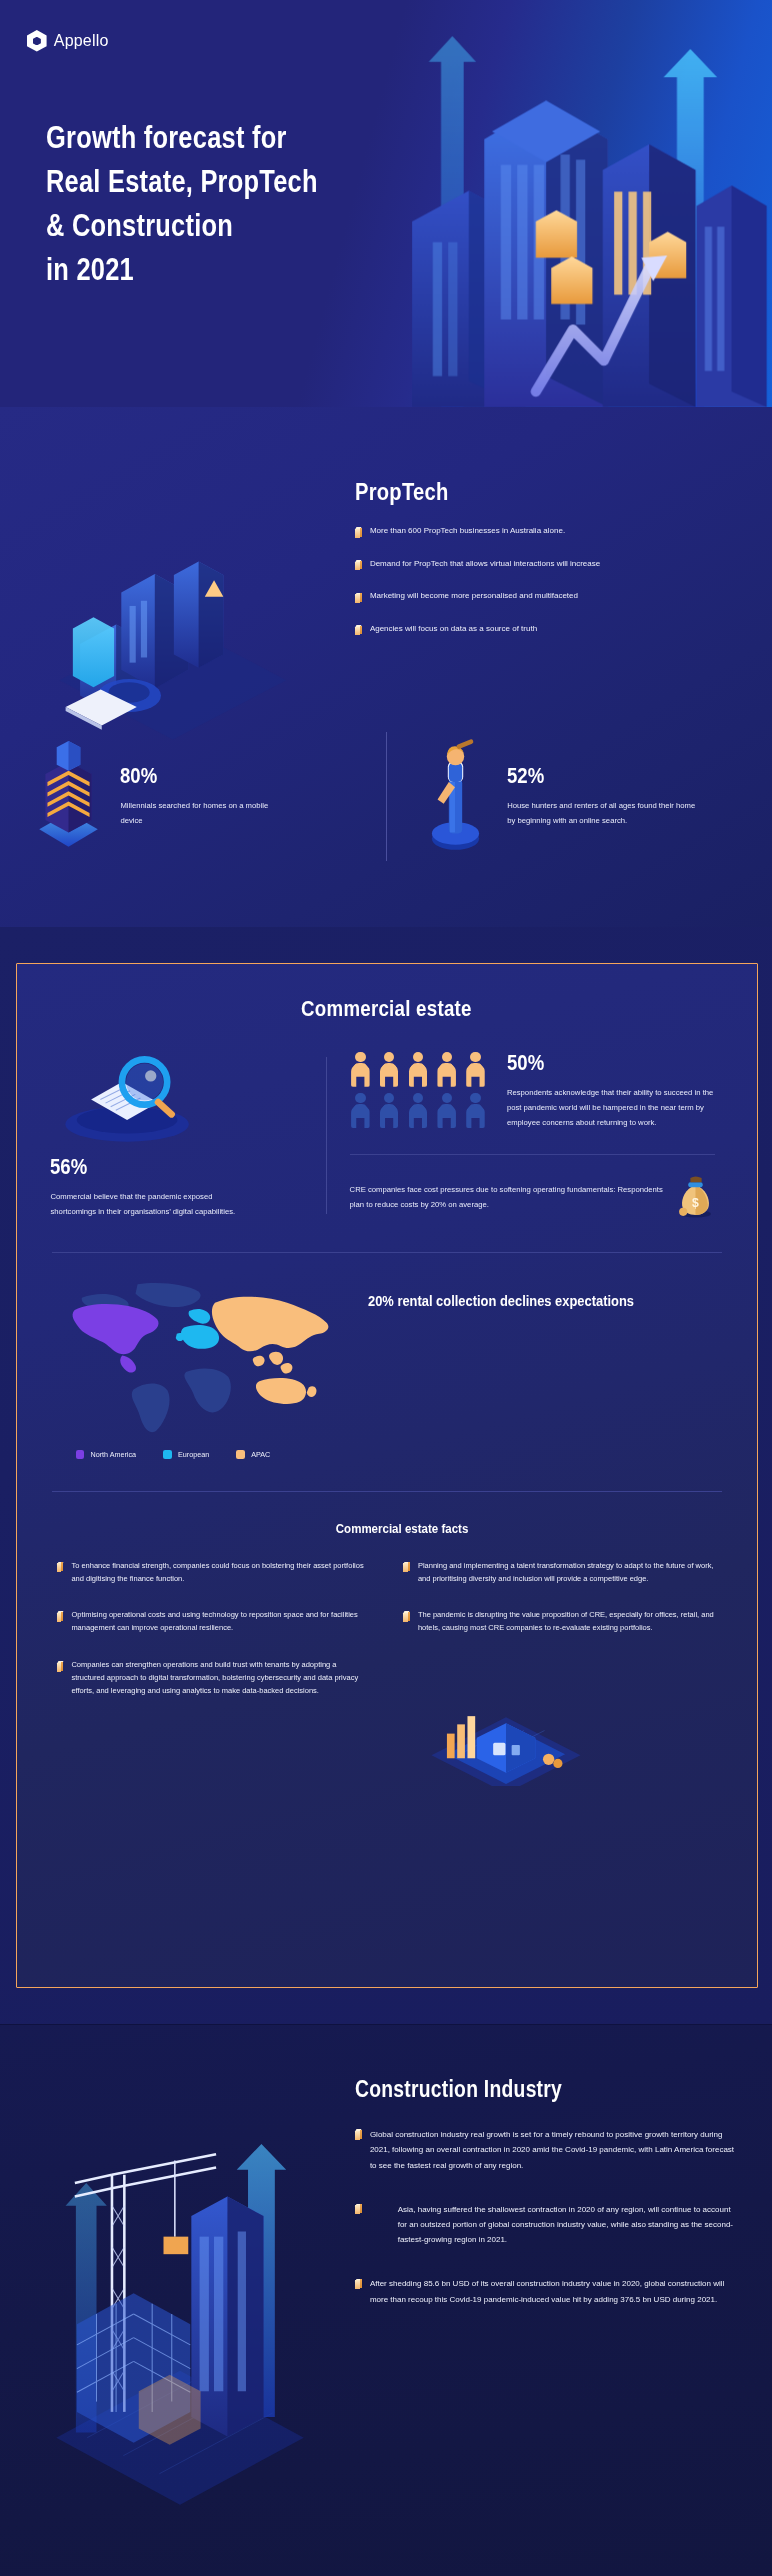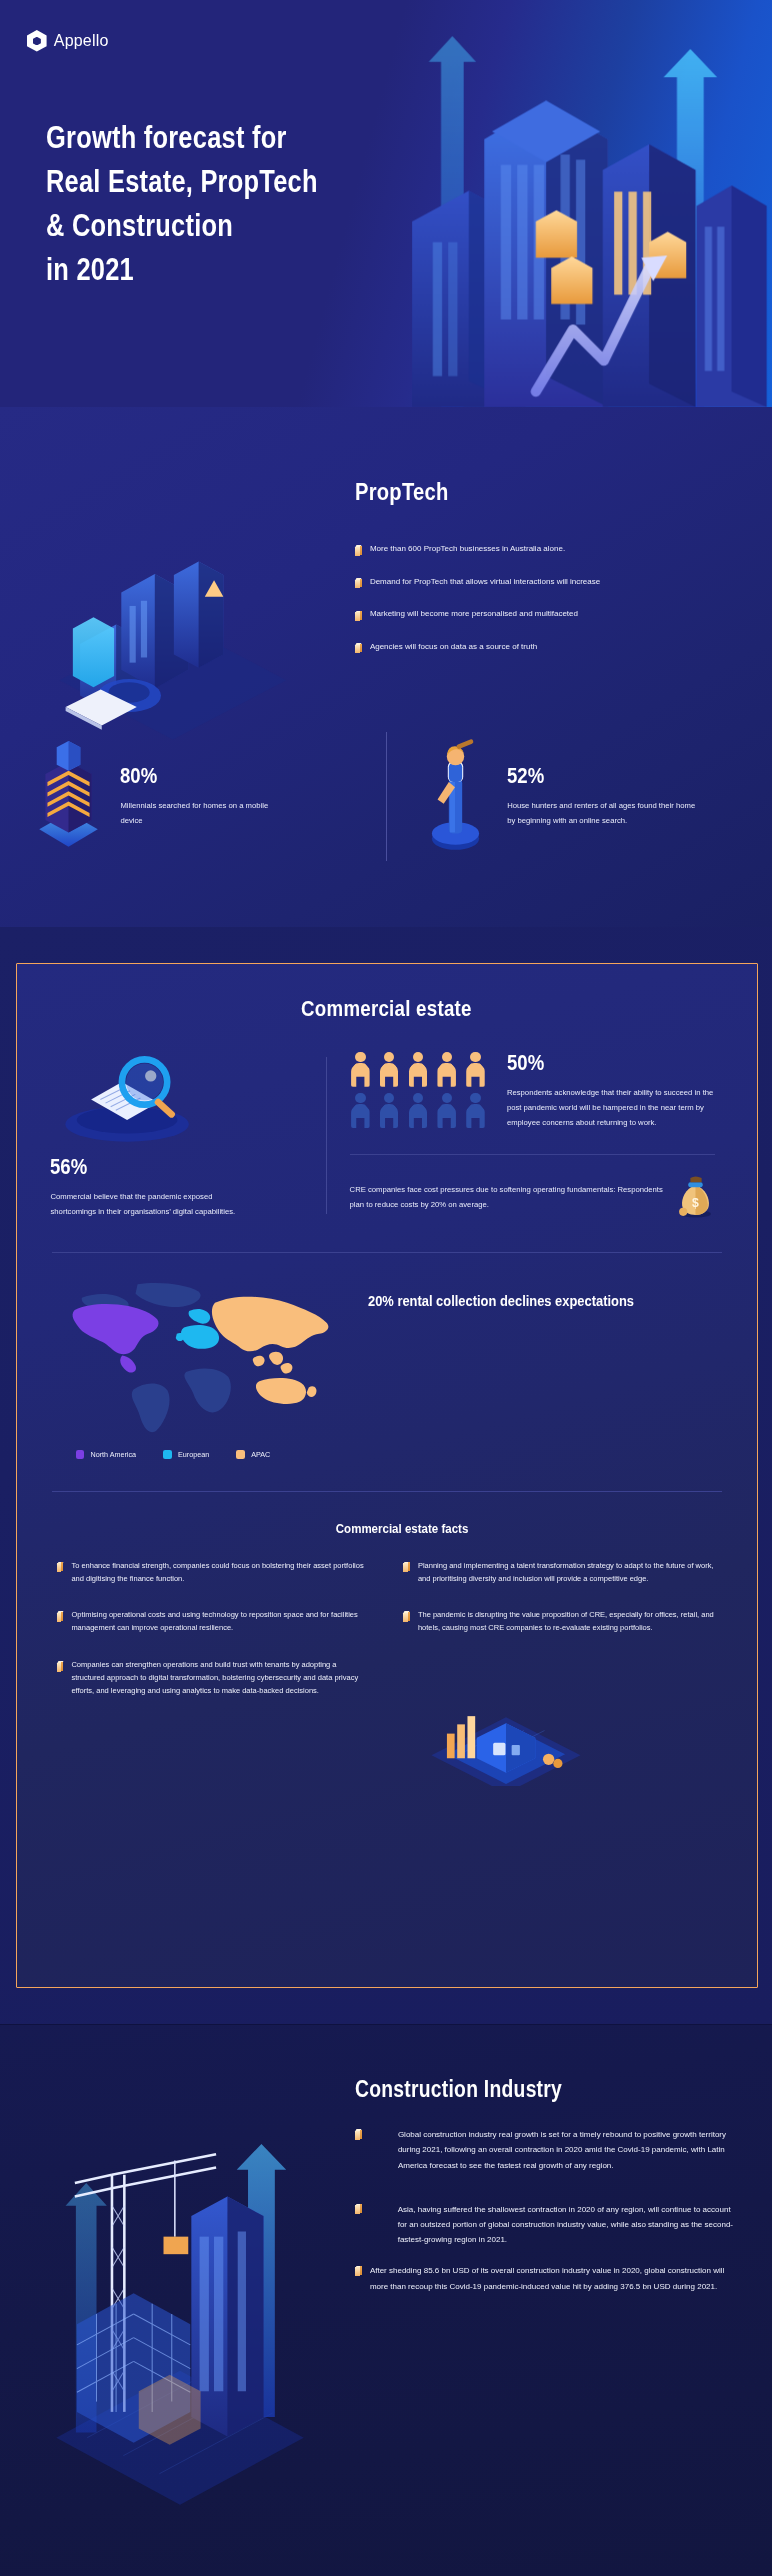--- a/index.html
+++ b/index.html
@@ -36,21 +36,21 @@
   
   .city { position:absolute; right:0; top:0; width:392px; height:407px; z-index:3;}
 
   
   #proptech { top:407px; height:520px;
     background:linear-gradient(150deg,#262a85 0%,#232780 35%,#1e2470 70%,#1a2063 100%); }
   .sec-title { font-size:24px; line-height:1.1; color:#fff;
     font-family:"Liberation Sans Narrow","Liberation Sans",sans-serif;
     font-weight:700; font-stretch:condensed; letter-spacing:0.3px;
     transform:scaleX(.84); transform-origin:left center; }
-  .bullets { margin-top:38px; }
+  .bullets { margin-top:20px; }
   .bullet { display:flex; align-items:flex-start; gap:8.2px; margin-bottom:19.6px; }
   .bullet:last-child{ margin-bottom:0; }
   .bk { flex:0 0 auto; width:6.7px; height:10.3px; margin-top:2.1px; position:relative; }
   .bk .front { position:absolute; left:0; top:1.5px; width:4.6px; height:8.8px;
     background:linear-gradient(180deg,#fde9c6,#f3b56b); }
   .bk .top { position:absolute; left:0; top:0; width:4.6px; height:2.6px;
     background:#fff3dc; transform:skewX(-30deg); transform-origin:bottom left; }
   .bk .side { position:absolute; left:4.6px; top:0.5px; width:2.1px; height:8.8px;
     background:linear-gradient(180deg,#f0a851,#dc8e33); }
   .bullet-text { font-size:8px; line-height:1.62; color:#eef0fb; font-weight:400;}
@@ -642,23 +642,23 @@
 
     <div style="position:absolute; left:355px; top:52px; width:381px;">
       <div class="sec-title" style="font-size:23px;">Construction Industry</div>
       <div class="bullets" style="margin-top:25px;">
         <div class="bullet" style="margin-bottom:29px;">
           <div class="bk">
               <div class="top"></div>
               <div class="front"></div>
               <div class="side"></div>
             </div>
-          <div class="bullet-text" style="line-height:1.9;margin-left:28px;">Global construction industry real growth is set for a timely rebound to positive growth territory during 2021, following an overall contraction in 2020 amid the Covid-19 pandemic, with Latin America forecast to see the fastest real growth of any region.</div>
-        </div>
-        <div class="bullet" style="margin-bottom:16px;gap:36px;">
+          <div class="bullet-text" style="line-height:1.9;">Global construction industry real growth is set for a timely rebound to positive growth territory during 2021, following an overall contraction in 2020 amid the Covid-19 pandemic, with Latin America forecast to see the fastest real growth of any region.</div>
+        </div>
+        <div class="bullet" style="margin-bottom:29px;gap:36px;">
           <div class="bk">
               <div class="top"></div>
               <div class="front"></div>
               <div class="side"></div>
             </div>
           <div class="bullet-text" style="line-height:1.9;">Asia, having suffered the shallowest contraction in 2020 of any region, will continue to account for an outsized portion of global construction industry value, while also standing as the second-fastest-growing region in 2021.</div>
         </div>
         <div class="bullet">
           <div class="bk">
               <div class="top"></div>

